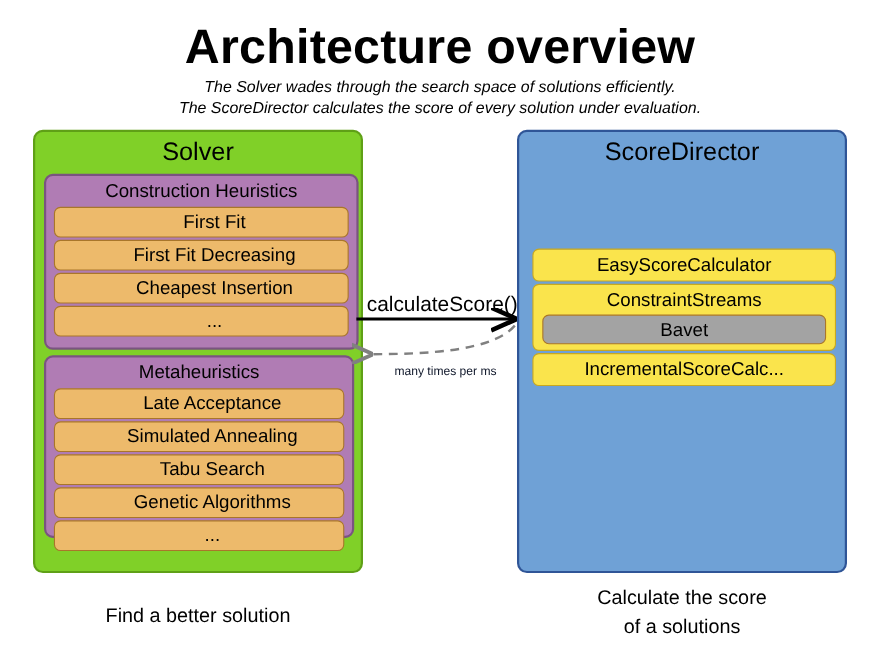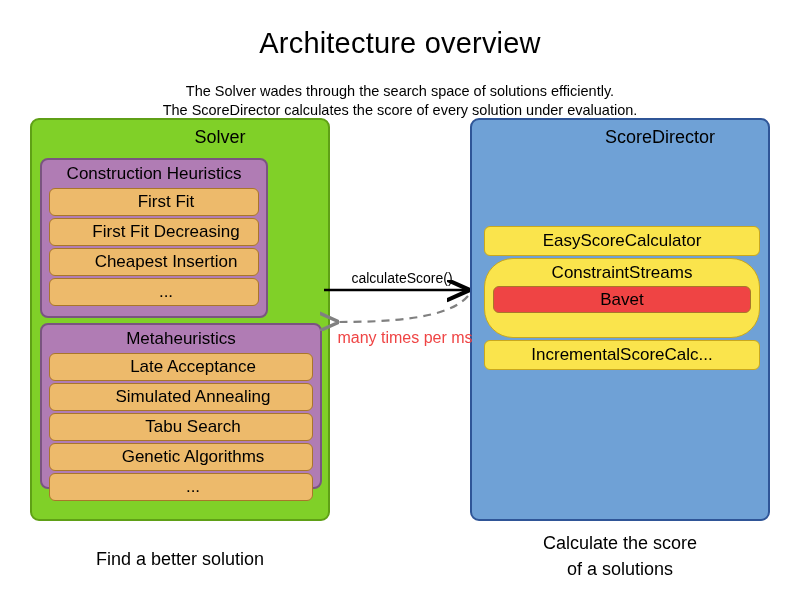--- a/index.html
+++ b/index.html
@@ -18,32 +18,32 @@
 
   
   #header {
     position: absolute;
     left: 0;
     top: 22px;
     width: 800px;
     text-align: center;
   }
   #page-title {
-    font-size: 29px;
+    font-size: 44px;
     line-height: 42px;
-    font-weight: normal;
+    font-weight: bold;
     margin: 0;
     letter-spacing: 0.2px;
   }
   .subtitle-line {
     font-size: 14.5px;
     line-height: 19px;
     margin: 0;
   }
-  #subtitle-block { margin-top: 18px; }
+  #subtitle-block { margin-top: 7px; font-style: italic; }
 
   
   .panel {
     position: absolute;
     border-radius: 9px;
     box-sizing: border-box;
   }
   #solver-panel {
     left: 30px;
     top: 118px;
@@ -59,37 +59,36 @@
     height: 403px;
     background: #6FA1D6;
     border: 2px solid #2F5597;
   }
   .panel-title {
     position: absolute;
     left: 0;
     top: 5px;
     width: 100%;
     text-align: center;
-    font-size: 18px;
+    font-size: 23px;
     line-height: 25px;
-    padding-left: 40px;
   }
 
   
   .group-box {
     position: absolute;
     background: #B07CB4;
     border: 2px solid #7A5480;
     border-radius: 8px;
     box-sizing: border-box;
   }
   #group-construction {
     left: 8px;
     top: 38px;
-    width: 228px;
+    width: 286px;
     height: 160px;
   }
   #group-metaheuristics {
     left: 8px;
     top: 203px;
     width: 282px;
     height: 166px;
   }
   .group-title {
     position: absolute;
@@ -136,31 +135,30 @@
     box-sizing: border-box;
     margin-bottom: 2px;
     text-align: center;
     font-size: 17px;
   }
   .item-yellow.simple {
     height: 30px;
     line-height: 28px;
   }
   .item-yellow.with-child {
-    padding: 1px 8px 24px 8px;
-    border-radius: 29px;
+    padding: 1px 8px 5px 8px;
   }
   .yellow-label {
     height: 26px;
     line-height: 26px;
     font-size: 17px;
     text-align: center;
   }
   .nested-orange {
-    background: #ef4444;
+    background: #a3a3a3;
     border: 1.5px solid #A9762A;
     border-radius: 6px;
     height: 27px;
     line-height: 25px;
     text-align: center;
     font-size: 17px;
     box-sizing: border-box;
   }
 
   
@@ -171,32 +169,32 @@
     width: 170px;
     height: 92px;
   }
   #connector svg { display: block; }
   #label-calculate {
     position: absolute;
     left: 322px;
     top: 268px;
     width: 160px;
     text-align: center;
-    font-size: 14px;
+    font-size: 19px;
     line-height: 20px;
   }
   #label-many-times {
     position: absolute;
     left: 330px;
     top: 330px;
     width: 150px;
     text-align: center;
-    font-size: 16px;
+    font-size: 11px;
     line-height: 16px;
-    color: #ef4444;
+    color: #0f172a;
   }
 
   
   .caption {
     position: absolute;
     text-align: center;
     font-size: 18px;
     line-height: 26px;
   }
   #caption-left {

